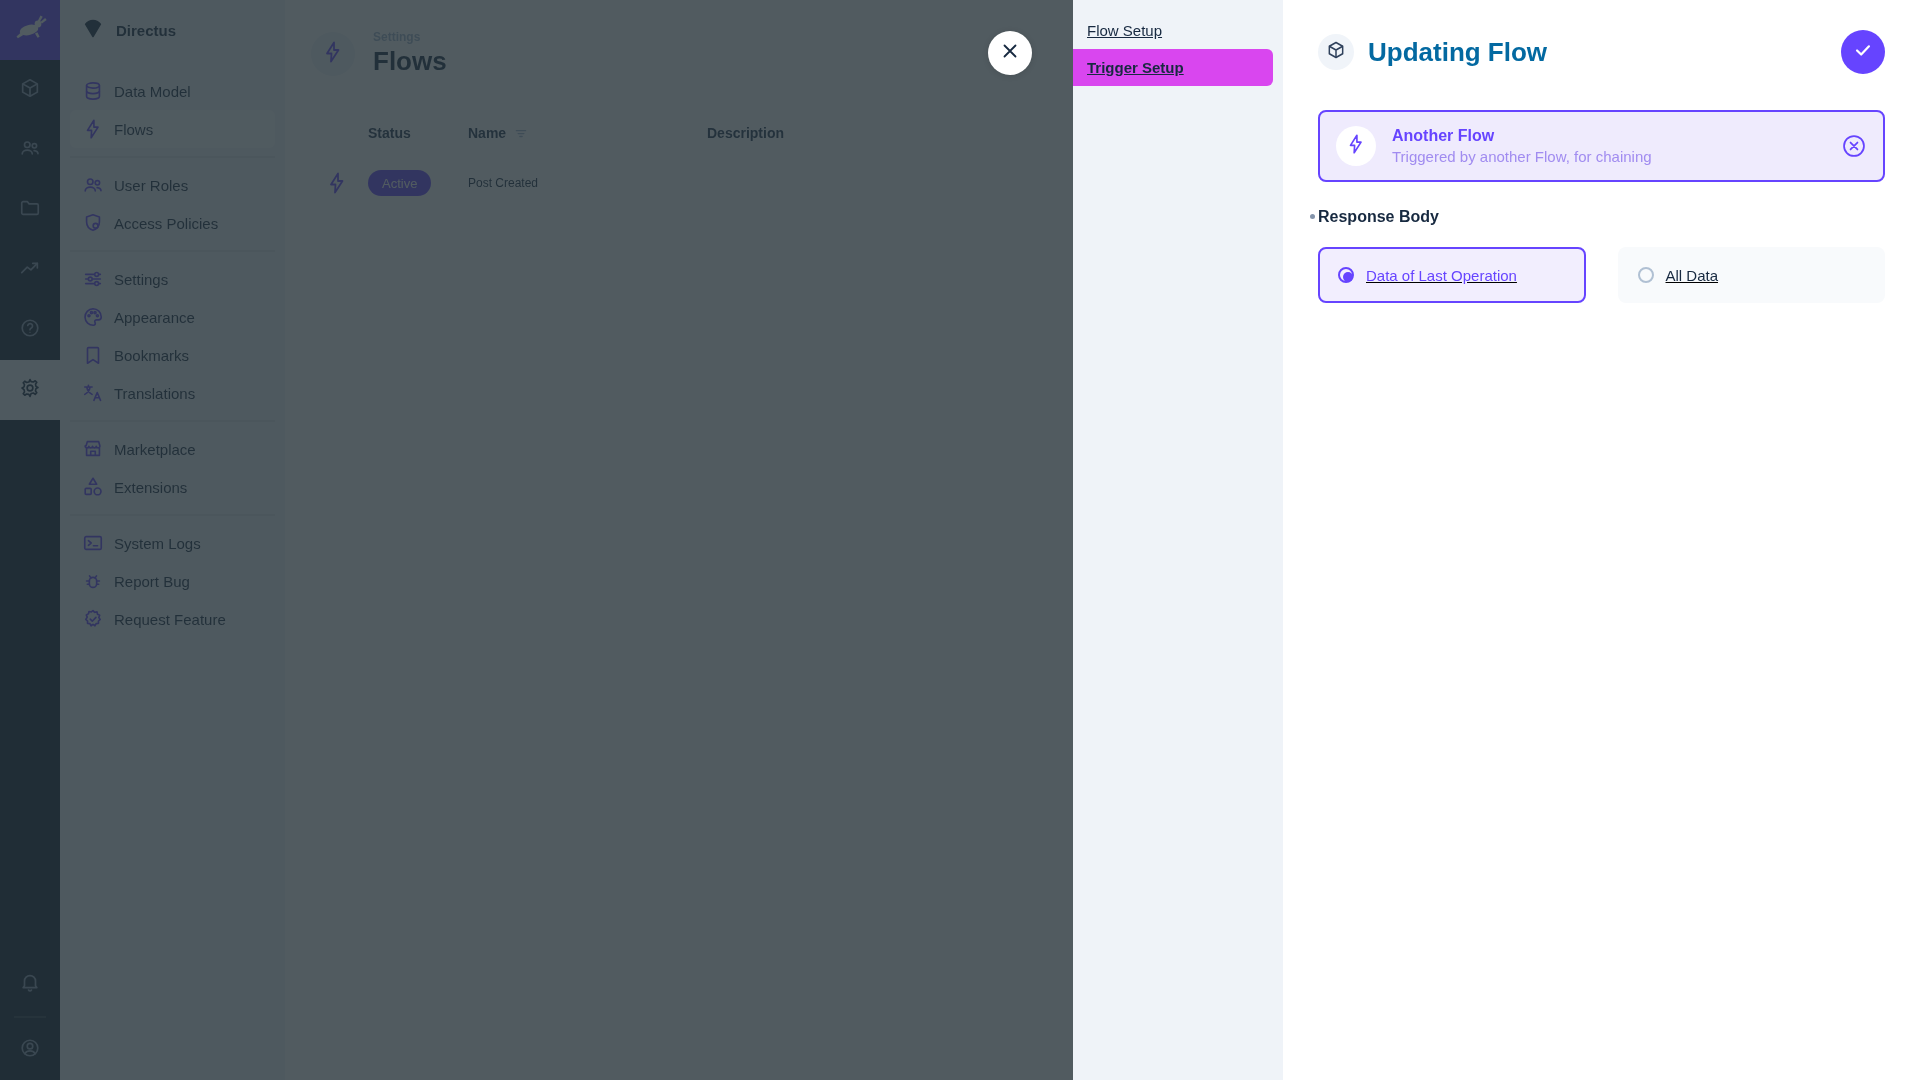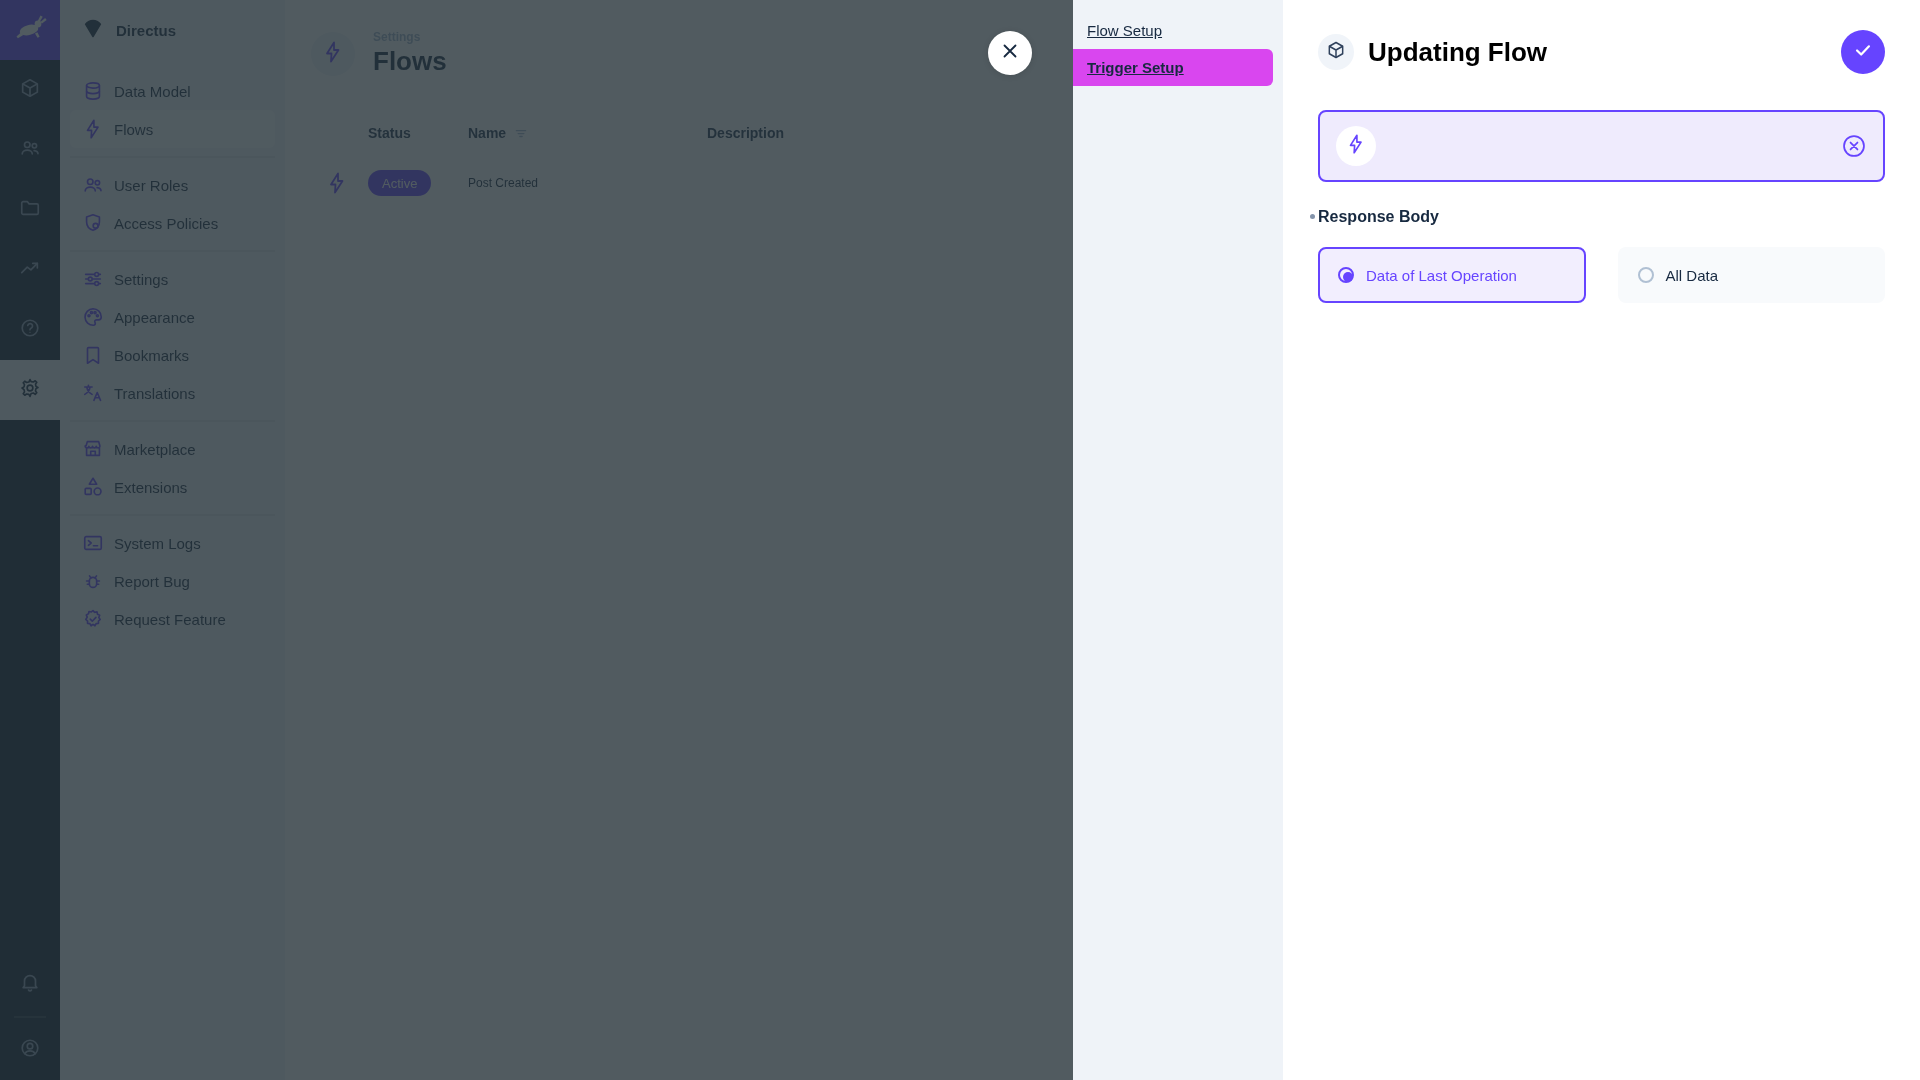--- a/index.html
+++ b/index.html
@@ -55,36 +55,36 @@
                color:#172940; cursor:pointer; box-shadow:0 1px 6px rgba(0,0,0,0.12); }
   .drawer { position:absolute; left:1073px; top:0; width:847px; height:1080px; z-index:50; display:flex; }
   .drawer-nav { width:210px; background:#eff3f8; padding-top:12px; }
   .drawer-nav-item { height:37px; display:flex; align-items:center; padding-left:14px; margin-right:10px;
                      border-radius:0 6px 6px 0; font-size:15px; color:#172940; cursor:pointer;text-decoration:underline; }
   .drawer-nav-item.active { background:#d946ef; font-weight:700; }
   .drawer-content { flex:1; background:#fff; position:relative; }
 
   .drawer-header { position:absolute; top:30px; left:35px; right:35px; height:44px; display:flex; align-items:center; }
   .cube-circle { width:36px; height:36px; border-radius:50%; background:#f0f4f9; display:flex; align-items:center; justify-content:center; color:#2f415c; }
-  .drawer-title { margin-left:14px; font-size:26px; font-weight:800; color:#000000; }
+  .drawer-title { margin-left:14px; font-size:26px; font-weight:800; color:#0369a1; }
   .confirm-btn { margin-left:auto; width:44px; height:44px; border-radius:50%; background:#6644ff; color:#fff;
                  display:flex; align-items:center; justify-content:center; cursor:pointer; }
 
   .trigger-card { position:absolute; top:110px; left:35px; right:35px; height:72px; border:2px solid #6644ff;
                   border-radius:8px; background:#efebfd; display:flex; align-items:center; padding:0 16px; cursor:pointer; }
   .trigger-icon-circle { width:40px; height:40px; border-radius:50%; background:#fff; display:flex; align-items:center; justify-content:center; color:#6644ff; }
   .trigger-texts { margin-left:16px; }
   .trigger-title { font-size:16px; font-weight:600; color:#6644ff; }
   .trigger-sub { font-size:15px; color:#a18cf0; margin-top:3px; }
   .trigger-cancel { margin-left:auto; color:#6644ff; display:flex; cursor:pointer; }
 
   .field-label { position:absolute; top:208px; left:35px; font-size:16px; font-weight:700; color:#172940;text-align:right; }
   .req-dot { position:absolute; left:-8px; top:6px; width:5px; height:5px; border-radius:50%; background:#8494ab; }
 
-  .radio-grid { position:absolute; top:247px; left:35px; right:35px; display:grid; grid-template-columns:1fr 1fr; gap:32px; height:56px; }
+  .radio-grid { position:absolute; top:247px; left:35px; right:35px; display:grid; grid-template-columns:1fr 1fr; gap:32px; height:56px;text-decoration:underline; }
   .radio-card { border-radius:8px; display:flex; align-items:center; padding-left:18px; gap:12px; cursor:pointer; }
   .radio-card.selected { background:#f2eefe; border:2px solid #6644ff; color:#6644ff; }
   .radio-card.unselected { background:#f8fafc; border:2px solid transparent; color:#172940; }
   .radio-label { font-size:15px; font-weight:500; }
   .radio-ring { width:16px; height:16px; border-radius:50%; border:2px solid #b0c0d3; position:relative; flex:none; }
   .radio-card.selected .radio-ring { border-color:#6644ff; }
   .radio-ring.on::after { content:""; position:absolute; left:3px; top:3px; width:10px; height:10px; border-radius:50%; background:#6644ff; }
 
   .other-box { position:absolute; top:318px; left:35px; width:267px; height:57px; border:2px dashed #d3dbe5;
                border-radius:8px; display:flex; align-items:center; padding-left:16px; gap:12px;
@@ -375,20 +375,24 @@
               </svg></span>
         </div>
       </div>
 
       <div class="trigger-card">
         <div class="trigger-icon-circle">
           <span><svg width="22" height="22" viewBox="0 0 24 24" fill="none" stroke="currentColor" stroke-width="1.8" stroke-linejoin="round">
                 <path d="M13 2.5L6 13.5h4.5L10 21.5l7.5-11.5H13z"></path>
               </svg></span>
         </div>
+        <div class="trigger-texts">
+          <div class="trigger-title">Another Flow</div>
+          <div class="trigger-sub">Triggered by another Flow, for chaining</div>
+        </div>
         <span class="trigger-cancel">
           <svg width="26" height="26" viewBox="0 0 24 24" fill="none" stroke="currentColor" stroke-width="1.6" stroke-linecap="round">
               <circle cx="12" cy="12" r="9.2"></circle>
               <path d="M8.8 8.8l6.4 6.4M15.2 8.8l-6.4 6.4"></path>
             </svg>
         </span>
       </div>
 
       <div class="field-label">
         <span class="req-dot"></span>

